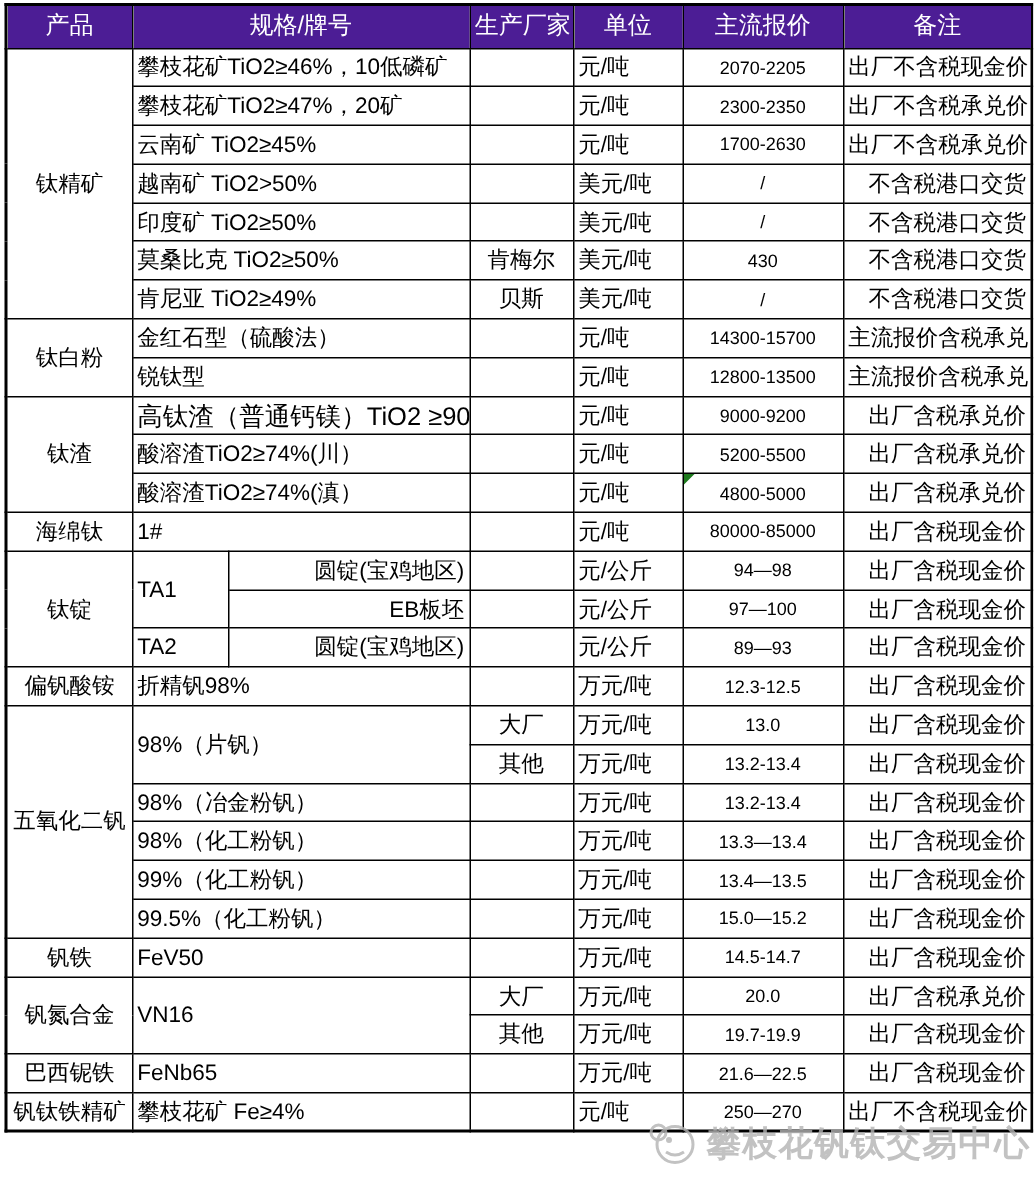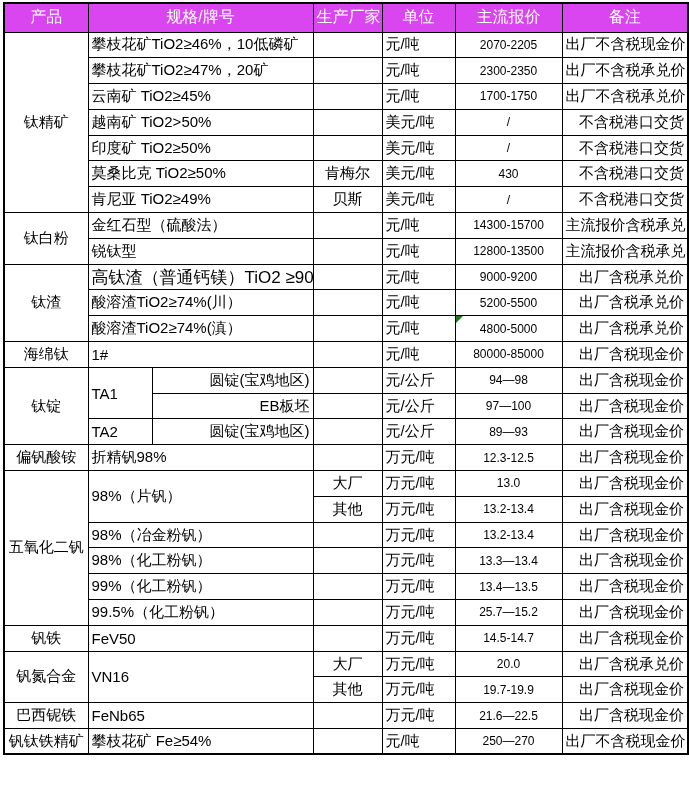--- a/index.html
+++ b/index.html
@@ -23,21 +23,21 @@
     color:#000;
     font-size:15px;
     vertical-align:middle;
     overflow:hidden;
     white-space:nowrap;
     position:relative;
   }
   thead tr{height:29px;}
   tbody tr{height:25.8px;}
   thead th{
-    background:#d946ef;
+    background:#4c1d95;
     color:#ffffff;
     font-weight:400;
     font-size:16px;
     text-align:center;
   }
   td.product-cell{text-align:center;}
   td.spec-cell{text-align:left;}
   td.grade-cell{text-align:left;}
   td.subspec-cell{text-align:right;}
   td.manufacturer-cell{text-align:center;}
@@ -101,21 +101,21 @@
           <td class="spec-cell" colspan="2"><span class="ct">攀枝花矿TiO2≥47%，20矿</span></td>
           <td class="manufacturer-cell"><span class="ct"></span></td>
           <td class="unit-cell"><span class="ct">元/吨</span></td>
           <td class="price-cell"><span class="ct">2300-2350</span></td>
           <td class="note-cell"><span class="ct">出厂不含税承兑价</span></td>
         </tr>
         <tr>
           <td class="spec-cell" colspan="2"><span class="ct">云南矿 TiO2≥45%</span></td>
           <td class="manufacturer-cell"><span class="ct"></span></td>
           <td class="unit-cell"><span class="ct">元/吨</span></td>
-          <td class="price-cell"><span class="ct">1700-1750</span></td>
+          <td class="price-cell"><span class="ct">1700-2630</span></td>
           <td class="note-cell"><span class="ct">出厂不含税承兑价</span></td>
         </tr>
         <tr>
           <td class="spec-cell" colspan="2"><span class="ct">越南矿 TiO2&gt;50%</span></td>
           <td class="manufacturer-cell"><span class="ct"></span></td>
           <td class="unit-cell"><span class="ct">美元/吨</span></td>
           <td class="price-cell"><span class="ct">/</span></td>
           <td class="note-cell"><span class="ct">不含税港口交货</span></td>
         </tr>
         <tr>
@@ -248,21 +248,21 @@
           <td class="spec-cell" colspan="2"><span class="ct">99%（化工粉钒）</span></td>
           <td class="manufacturer-cell"><span class="ct"></span></td>
           <td class="unit-cell"><span class="ct">万元/吨</span></td>
           <td class="price-cell"><span class="ct">13.4—13.5</span></td>
           <td class="note-cell"><span class="ct">出厂含税现金价</span></td>
         </tr>
         <tr>
           <td class="spec-cell" colspan="2"><span class="ct">99.5%（化工粉钒）</span></td>
           <td class="manufacturer-cell"><span class="ct"></span></td>
           <td class="unit-cell"><span class="ct">万元/吨</span></td>
-          <td class="price-cell"><span class="ct">25.7—15.2</span></td>
+          <td class="price-cell"><span class="ct">15.0—15.2</span></td>
           <td class="note-cell"><span class="ct">出厂含税现金价</span></td>
         </tr>
         <tr>
           <td class="product-cell"><span class="ct">钒铁</span></td>
           <td class="spec-cell" colspan="2"><span class="ct">FeV50</span></td>
           <td class="manufacturer-cell"><span class="ct"></span></td>
           <td class="unit-cell"><span class="ct">万元/吨</span></td>
           <td class="price-cell"><span class="ct">14.5-14.7</span></td>
           <td class="note-cell"><span class="ct">出厂含税现金价</span></td>
         </tr>
@@ -283,23 +283,32 @@
         <tr>
           <td class="product-cell"><span class="ct">巴西铌铁</span></td>
           <td class="spec-cell" colspan="2"><span class="ct">FeNb65</span></td>
           <td class="manufacturer-cell"><span class="ct"></span></td>
           <td class="unit-cell"><span class="ct">万元/吨</span></td>
           <td class="price-cell"><span class="ct">21.6—22.5</span></td>
           <td class="note-cell"><span class="ct">出厂含税现金价</span></td>
         </tr>
         <tr>
           <td class="product-cell"><span class="ct">钒钛铁精矿</span></td>
-          <td class="spec-cell" colspan="2"><span class="ct">攀枝花矿 Fe≥54%</span></td>
+          <td class="spec-cell" colspan="2"><span class="ct">攀枝花矿 Fe≥4%</span></td>
           <td class="manufacturer-cell"><span class="ct"></span></td>
           <td class="unit-cell"><span class="ct">元/吨</span></td>
           <td class="price-cell"><span class="ct">250—270</span></td>
           <td class="note-cell"><span class="ct">出厂不含税现金价</span></td>
         </tr>
       </tbody>
   </table>
 
+  <div class="watermark">
+    <svg width="36" height="36" viewBox="0 0 36 36">
+      <circle cx="20" cy="19" r="12" fill="none" stroke="#B3B3B3" stroke-width="2"></circle>
+      <circle cx="9" cy="11" r="5" fill="none" stroke="#B3B3B3" stroke-width="2"></circle>
+      <circle cx="16" cy="16" r="2" fill="#B3B3B3"></circle>
+      <path d="M14 24 q6 4 12 0" fill="none" stroke="#B3B3B3" stroke-width="2"></path>
+    </svg>
+    <span>攀枝花钒钛交易中心</span>
+  </div>
 
 </div>
 
 </body></html>

